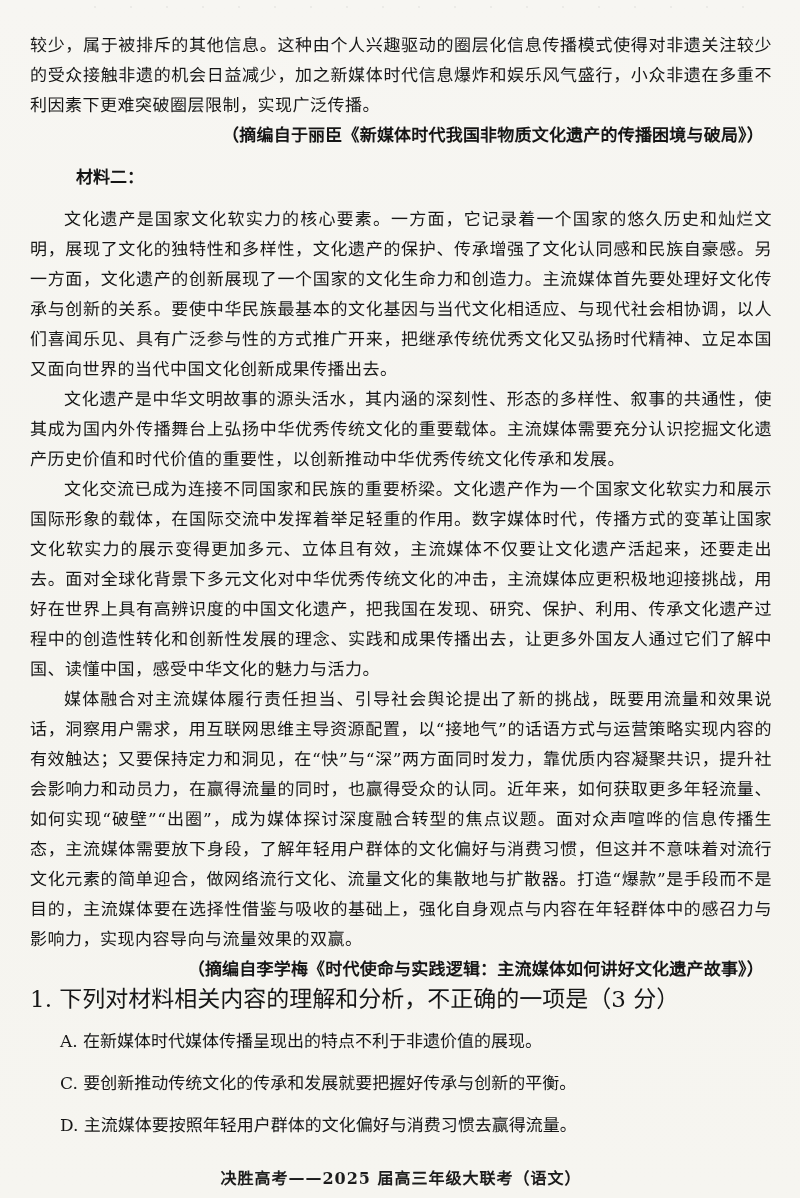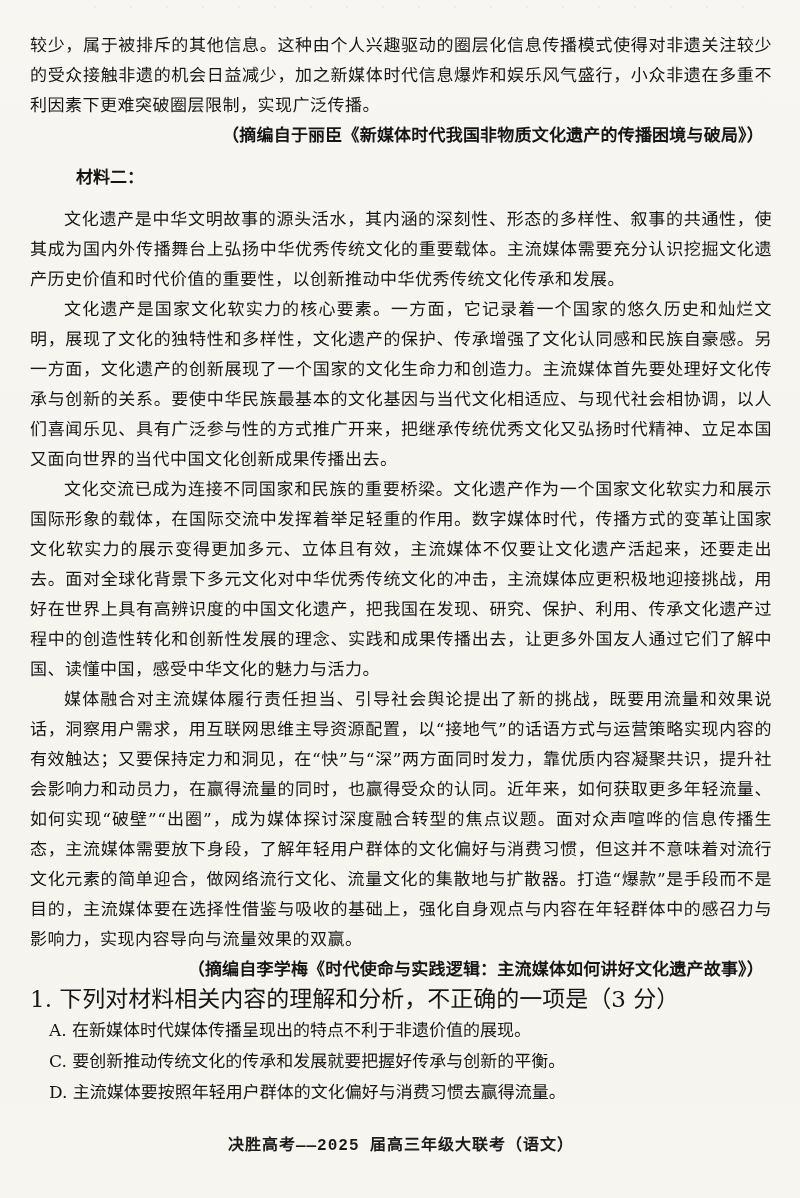--- a/index.html
+++ b/index.html
@@ -50,35 +50,34 @@
     letter-spacing: 0.2px;
     font-weight: 700;
   }
   .question-stem {
     margin: 0;
     font-size: 23px;
     line-height: 31px;
     font-weight: 500;
   }
   .option-line {
-    margin: 0;
+    margin: 11px;
     padding-left: 19px;
     font-size: 17px;
     line-height: 31px;
     font-weight: 500;
   }
   .footer {
     margin-top: 26px;
     text-align: center;
     font-size: 16px;
     line-height: 24px;
     font-weight: 700;
     letter-spacing: 1px;
     color: #1c1c1c;
-    font-family: Liberation Mono, monospace;
   }
   
   .scan-speckles {
     position: absolute;
     top: 6px;
     left: 60px;
     width: 690px;
     height: 2px;
     background: repeating-linear-gradient(90deg,
       rgba(120,120,120,0.00) 0px, rgba(120,120,120,0.00) 34px,
@@ -91,23 +90,23 @@
 <div class="page">
 
   <div class="scan-speckles"></div>
 
   <p class="para">较少，属于被排斥的其他信息。这种由个人兴趣驱动的圈层化信息传播模式使得对非遗关注较少的受众接触非遗的机会日益减少，加之新媒体时代信息爆炸和娱乐风气盛行，小众非遗在多重不利因素下更难突破圈层限制，实现广泛传播。</p>
 
   <p class="source-line">（摘编自于丽臣《新媒体时代我国非物质文化遗产的传播困境与破局》）</p>
 
   <p class="material-label">材料二：</p>
 
+  <p class="para indent">文化遗产是国家文化软实力的核心要素。一方面，它记录着一个国家的悠久历史和灿烂文明，展现了文化的独特性和多样性，文化遗产的保护、传承增强了文化认同感和民族自豪感。另一方面，文化遗产的创新展现了一个国家的文化生命力和创造力。主流媒体首先要处理好文化传承与创新的关系。要使中华民族最基本的文化基因与当代文化相适应、与现代社会相协调，以人们喜闻乐见、具有广泛参与性的方式推广开来，把继承传统优秀文化又弘扬时代精神、立足本国又面向世界的当代中国文化创新成果传播出去。</p>
+
   <p class="para indent">文化遗产是中华文明故事的源头活水，其内涵的深刻性、形态的多样性、叙事的共通性，使其成为国内外传播舞台上弘扬中华优秀传统文化的重要载体。主流媒体需要充分认识挖掘文化遗产历史价值和时代价值的重要性，以创新推动中华优秀传统文化传承和发展。</p>
-
-  <p class="para indent">文化遗产是国家文化软实力的核心要素。一方面，它记录着一个国家的悠久历史和灿烂文明，展现了文化的独特性和多样性，文化遗产的保护、传承增强了文化认同感和民族自豪感。另一方面，文化遗产的创新展现了一个国家的文化生命力和创造力。主流媒体首先要处理好文化传承与创新的关系。要使中华民族最基本的文化基因与当代文化相适应、与现代社会相协调，以人们喜闻乐见、具有广泛参与性的方式推广开来，把继承传统优秀文化又弘扬时代精神、立足本国又面向世界的当代中国文化创新成果传播出去。</p>
 
   <p class="para indent">文化交流已成为连接不同国家和民族的重要桥梁。文化遗产作为一个国家文化软实力和展示国际形象的载体，在国际交流中发挥着举足轻重的作用。数字媒体时代，传播方式的变革让国家文化软实力的展示变得更加多元、立体且有效，主流媒体不仅要让文化遗产活起来，还要走出去。面对全球化背景下多元文化对中华优秀传统文化的冲击，主流媒体应更积极地迎接挑战，用好在世界上具有高辨识度的中国文化遗产，把我国在发现、研究、保护、利用、传承文化遗产过程中的创造性转化和创新性发展的理念、实践和成果传播出去，让更多外国友人通过它们了解中国、读懂中国，感受中华文化的魅力与活力。</p>
 
   <p class="para indent">媒体融合对主流媒体履行责任担当、引导社会舆论提出了新的挑战，既要用流量和效果说话，洞察用户需求，用互联网思维主导资源配置，以“接地气”的话语方式与运营策略实现内容的有效触达；又要保持定力和洞见，在“快”与“深”两方面同时发力，靠优质内容凝聚共识，提升社会影响力和动员力，在赢得流量的同时，也赢得受众的认同。近年来，如何获取更多年轻流量、如何实现“破壁”“出圈”，成为媒体探讨深度融合转型的焦点议题。面对众声喧哗的信息传播生态，主流媒体需要放下身段，了解年轻用户群体的文化偏好与消费习惯，但这并不意味着对流行文化元素的简单迎合，做网络流行文化、流量文化的集散地与扩散器。打造“爆款”是手段而不是目的，主流媒体要在选择性借鉴与吸收的基础上，强化自身观点与内容在年轻群体中的感召力与影响力，实现内容导向与流量效果的双赢。</p>
 
   <p class="source-line">（摘编自李学梅《时代使命与实践逻辑：主流媒体如何讲好文化遗产故事》）</p>
 
   <p class="question-stem">1. 下列对材料相关内容的理解和分析，不正确的一项是（3 分）</p>
 
   <p class="option-line">A. 在新媒体时代媒体传播呈现出的特点不利于非遗价值的展现。</p>

